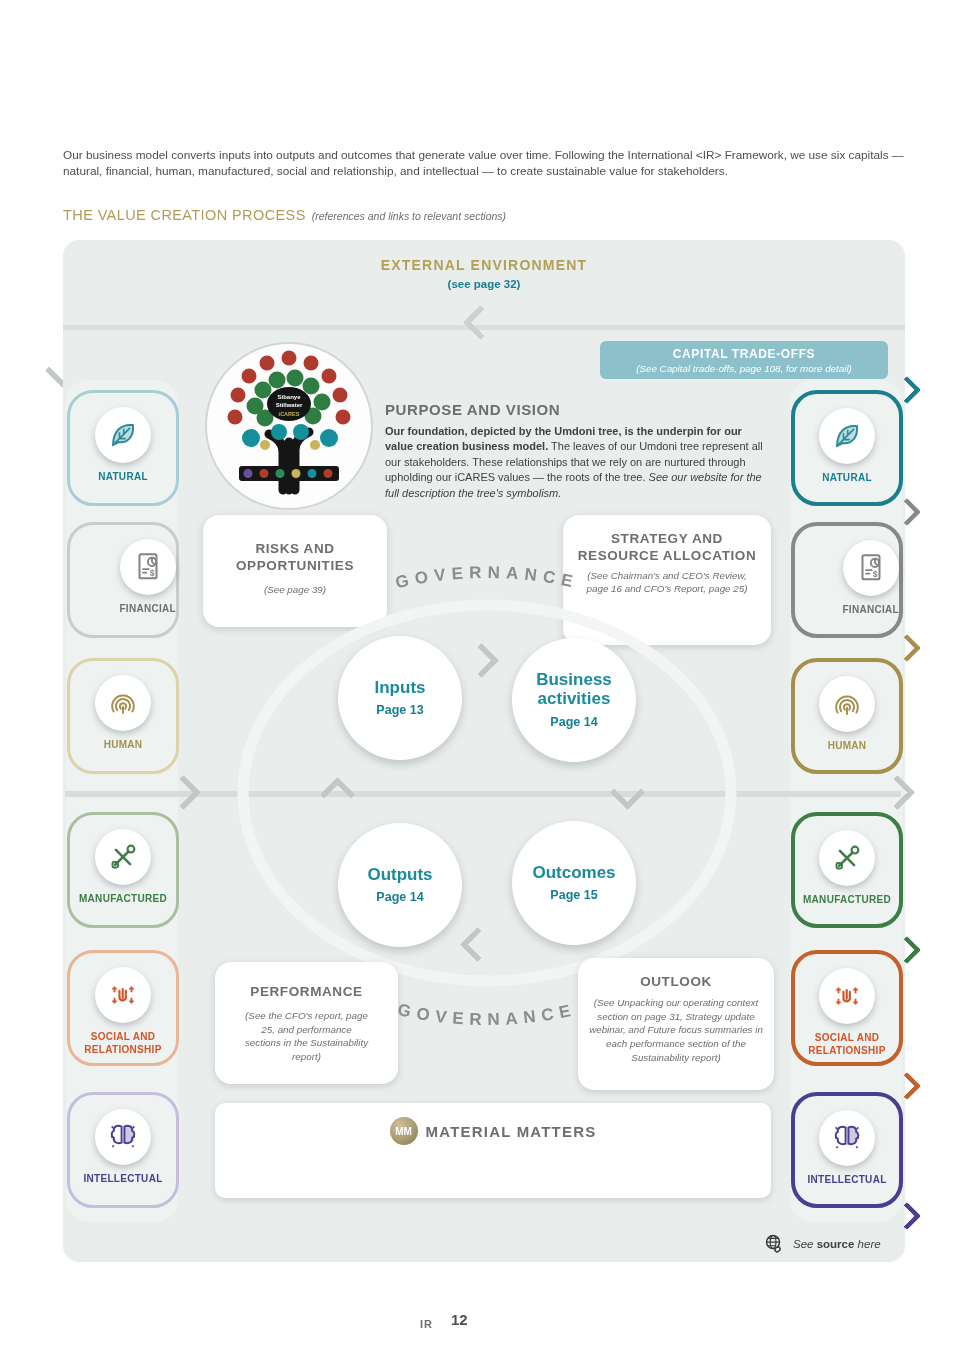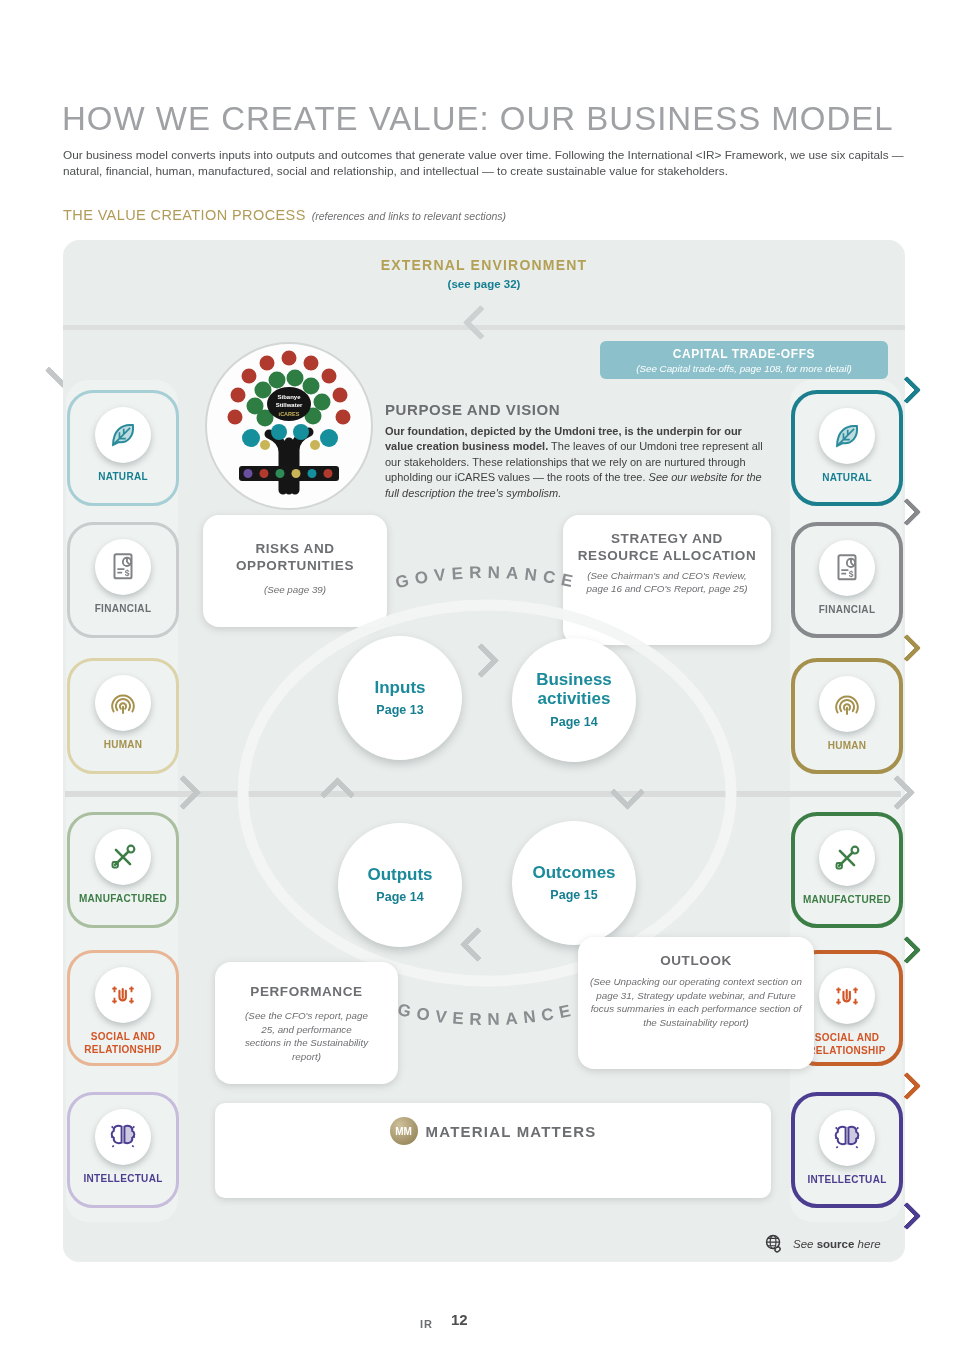--- a/index.html
+++ b/index.html
@@ -35,21 +35,21 @@
   
   .colbg{top:140px;width:112px;height:842px;background:#eef2f1;border-radius:22px;}
   .cap{width:112px;height:116px;border-radius:26px;border:3px solid #ccc;
        display:flex;flex-direction:column;align-items:center;box-sizing:border-box;}
   .cap.side-r{border-width:4px;}
   .iconcirc{margin-top:14px;width:56px;height:56px;border-radius:50%;background:#ffffff;
             box-shadow:0 3px 6px rgba(90,100,100,.35);display:flex;align-items:center;justify-content:center;}
   .capicon{width:34px;height:34px;}
   .caplab{margin-top:8px;font-size:10px;font-weight:bold;letter-spacing:.3px;text-align:center;line-height:1.25;}
   .c-nat{color:#2a8b9a;} .side-l.c-nat{border-color:#a6ced5;} .side-r.c-nat{border-color:#1b7f8e;} .c-nat .caplab{color:#157f91;}
-  .c-fin{color:#808285;} .side-l.c-fin{border-color:#c9cbcd;} .side-r.c-fin{border-color:#87898c;} .c-fin .caplab{color:#6d6e71;}
+  .c-fin{color:#808285;align-items:flex-end;} .side-l.c-fin{border-color:#c9cbcd;} .side-r.c-fin{border-color:#87898c;} .c-fin .caplab{color:#6d6e71;}
   .c-hum{color:#a5914d;} .side-l.c-hum{border-color:#ddd3a9;} .side-r.c-hum{border-color:#a5914d;} .c-hum .caplab{color:#a5914d;}
   .c-man{color:#3d7d46;} .side-l.c-man{border-color:#a9bfa0;} .side-r.c-man{border-color:#3d7d46;} .c-man .caplab{color:#3d7d46;}
   .c-soc{color:#d35425;} .side-l.c-soc{border-color:#e8b595;} .side-r.c-soc{border-color:#c4602a;} .c-soc .caplab{color:#d35425;}
   .c-int{color:#4c3d90;} .side-l.c-int{border-color:#c7bcdc;} .side-r.c-int{border-color:#4c3d90;} .c-int .caplab{color:#4c3d90;}
 
   .grayband{left:2px;top:551px;width:836px;height:6px;background:#d9dcdb;}
 
   
   .pv-head{left:322px;top:161px;font-size:15px;font-weight:bold;color:#6d6e71;letter-spacing:.6px;}
   .pv-body{left:322px;top:184px;width:388px;font-size:11px;line-height:1.4;color:#414042;}
@@ -64,21 +64,21 @@
 
   
   .wbox{background:#ffffff;border-radius:16px;box-shadow:0 2px 7px rgba(110,120,120,.28);
         box-sizing:border-box;text-align:center;}
   .wbox .bt{font-size:13.5px;font-weight:bold;color:#6d6e71;letter-spacing:.6px;line-height:1.25;}
   .wbox .br{font-size:9.8px;font-style:italic;color:#6d6e71;line-height:1.4;margin-top:8px;}
   .box-risks{left:140px;top:275px;width:184px;height:112px;padding:26px 14px 0;}
   .box-strategy{left:500px;top:275px;width:208px;height:130px;padding:16px 14px 0;}
   .box-strategy .br{margin-top:4px;}
   .box-perf{left:152px;top:722px;width:183px;height:122px;padding:22px 28px 0;}
-  .box-outlook{left:515px;top:697px;width:236px;height:132px;padding:16px 10px 0;text-align:center;}
+  .box-outlook{left:515px;top:718px;width:196px;height:132px;padding:16px 10px 0;text-align:center;}
   .box-outlook .br{margin-top:5px;}
 
   
   .ringwrap{left:159px;top:353px;width:530px;height:400px;overflow:visible;}
   .cyc{width:124px;height:124px;border-radius:50%;background:#ffffff;
        box-shadow:0 4px 9px rgba(95,105,105,.3);display:flex;flex-direction:column;
        align-items:center;justify-content:center;text-align:center;}
   .cyc .cl{font-size:17px;font-weight:bold;color:#1b8a9b;line-height:1.1;}
   .cyc .cp{font-size:12.5px;font-weight:bold;color:#157f91;margin-top:6px;}
   .gov-svg{overflow:visible;}
@@ -141,21 +141,20 @@
       <circle cx="10.5" cy="10.5" r="6.8" fill="none" stroke="currentColor" stroke-width="1.5"></circle>
       <ellipse cx="10.5" cy="10.5" rx="3" ry="6.8" fill="none" stroke="currentColor" stroke-width="1.2"></ellipse>
       <path d="M3.7 10.5 h13.6 M5 6.7 h11 M5 14.3 h8" fill="none" stroke="currentColor" stroke-width="1.2"></path>
       <path d="M14.2 16.2 a2.1 2.1 0 0 1 3 3 l-1 1 a2.1 2.1 0 0 1-3-3" fill="none" stroke="currentColor" stroke-width="1.5"></path>
     </symbol>
   </defs>
 </svg>
 
 <div class="page">
 
-  <div class="abs title">HOW WE CREATE VALUE: OUR BUSINESS MODEL</div>
   <div class="abs intro">Our business model converts inputs into outputs and outcomes that generate value over time. Following the International &lt;IR&gt; Framework, we use six capitals — natural, financial, human, manufactured, social and relationship, and intellectual — to create sustainable value for stakeholders.</div>
   <div class="abs sect">
     <span class="gold">THE VALUE CREATION PROCESS</span><span class="note">(references and links to relevant sections)</span>
   </div>
 
   <span class="chev down big abs" style="left:50px;top:358px;"></span>
 
   <div class="abs diagram">
 
     <div class="abs extenv">EXTERNAL ENVIRONMENT</div>

